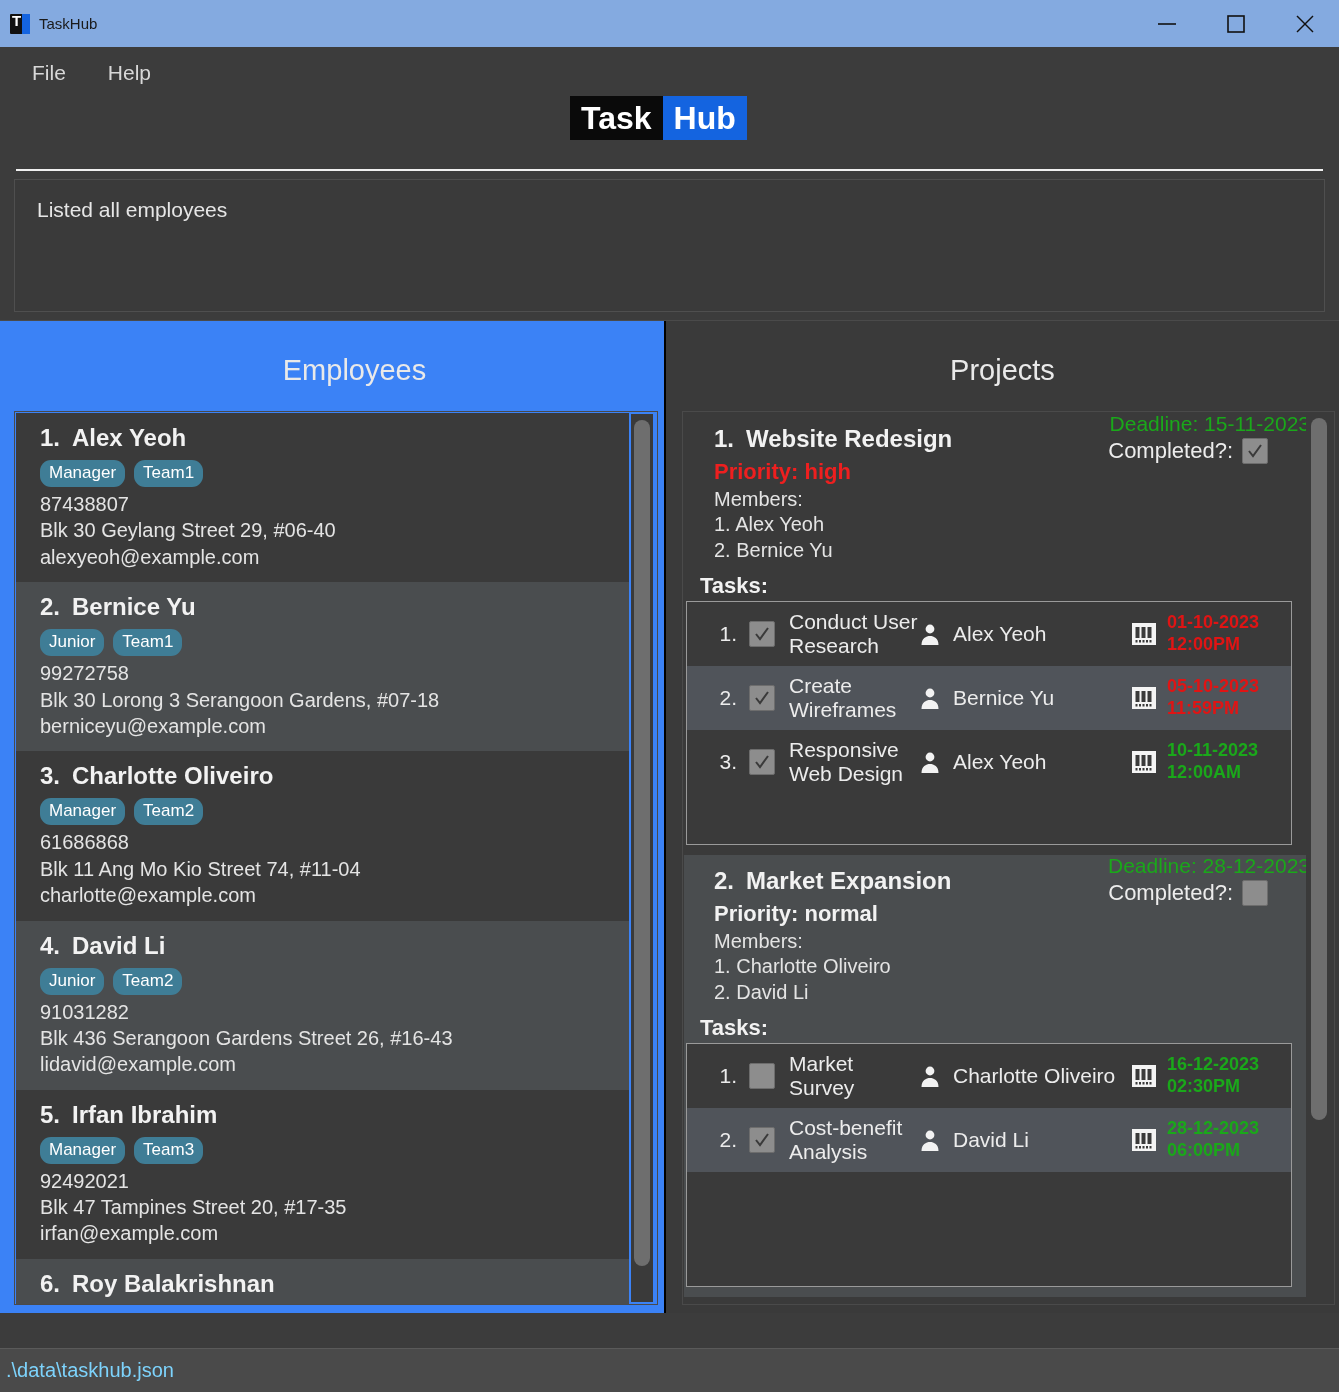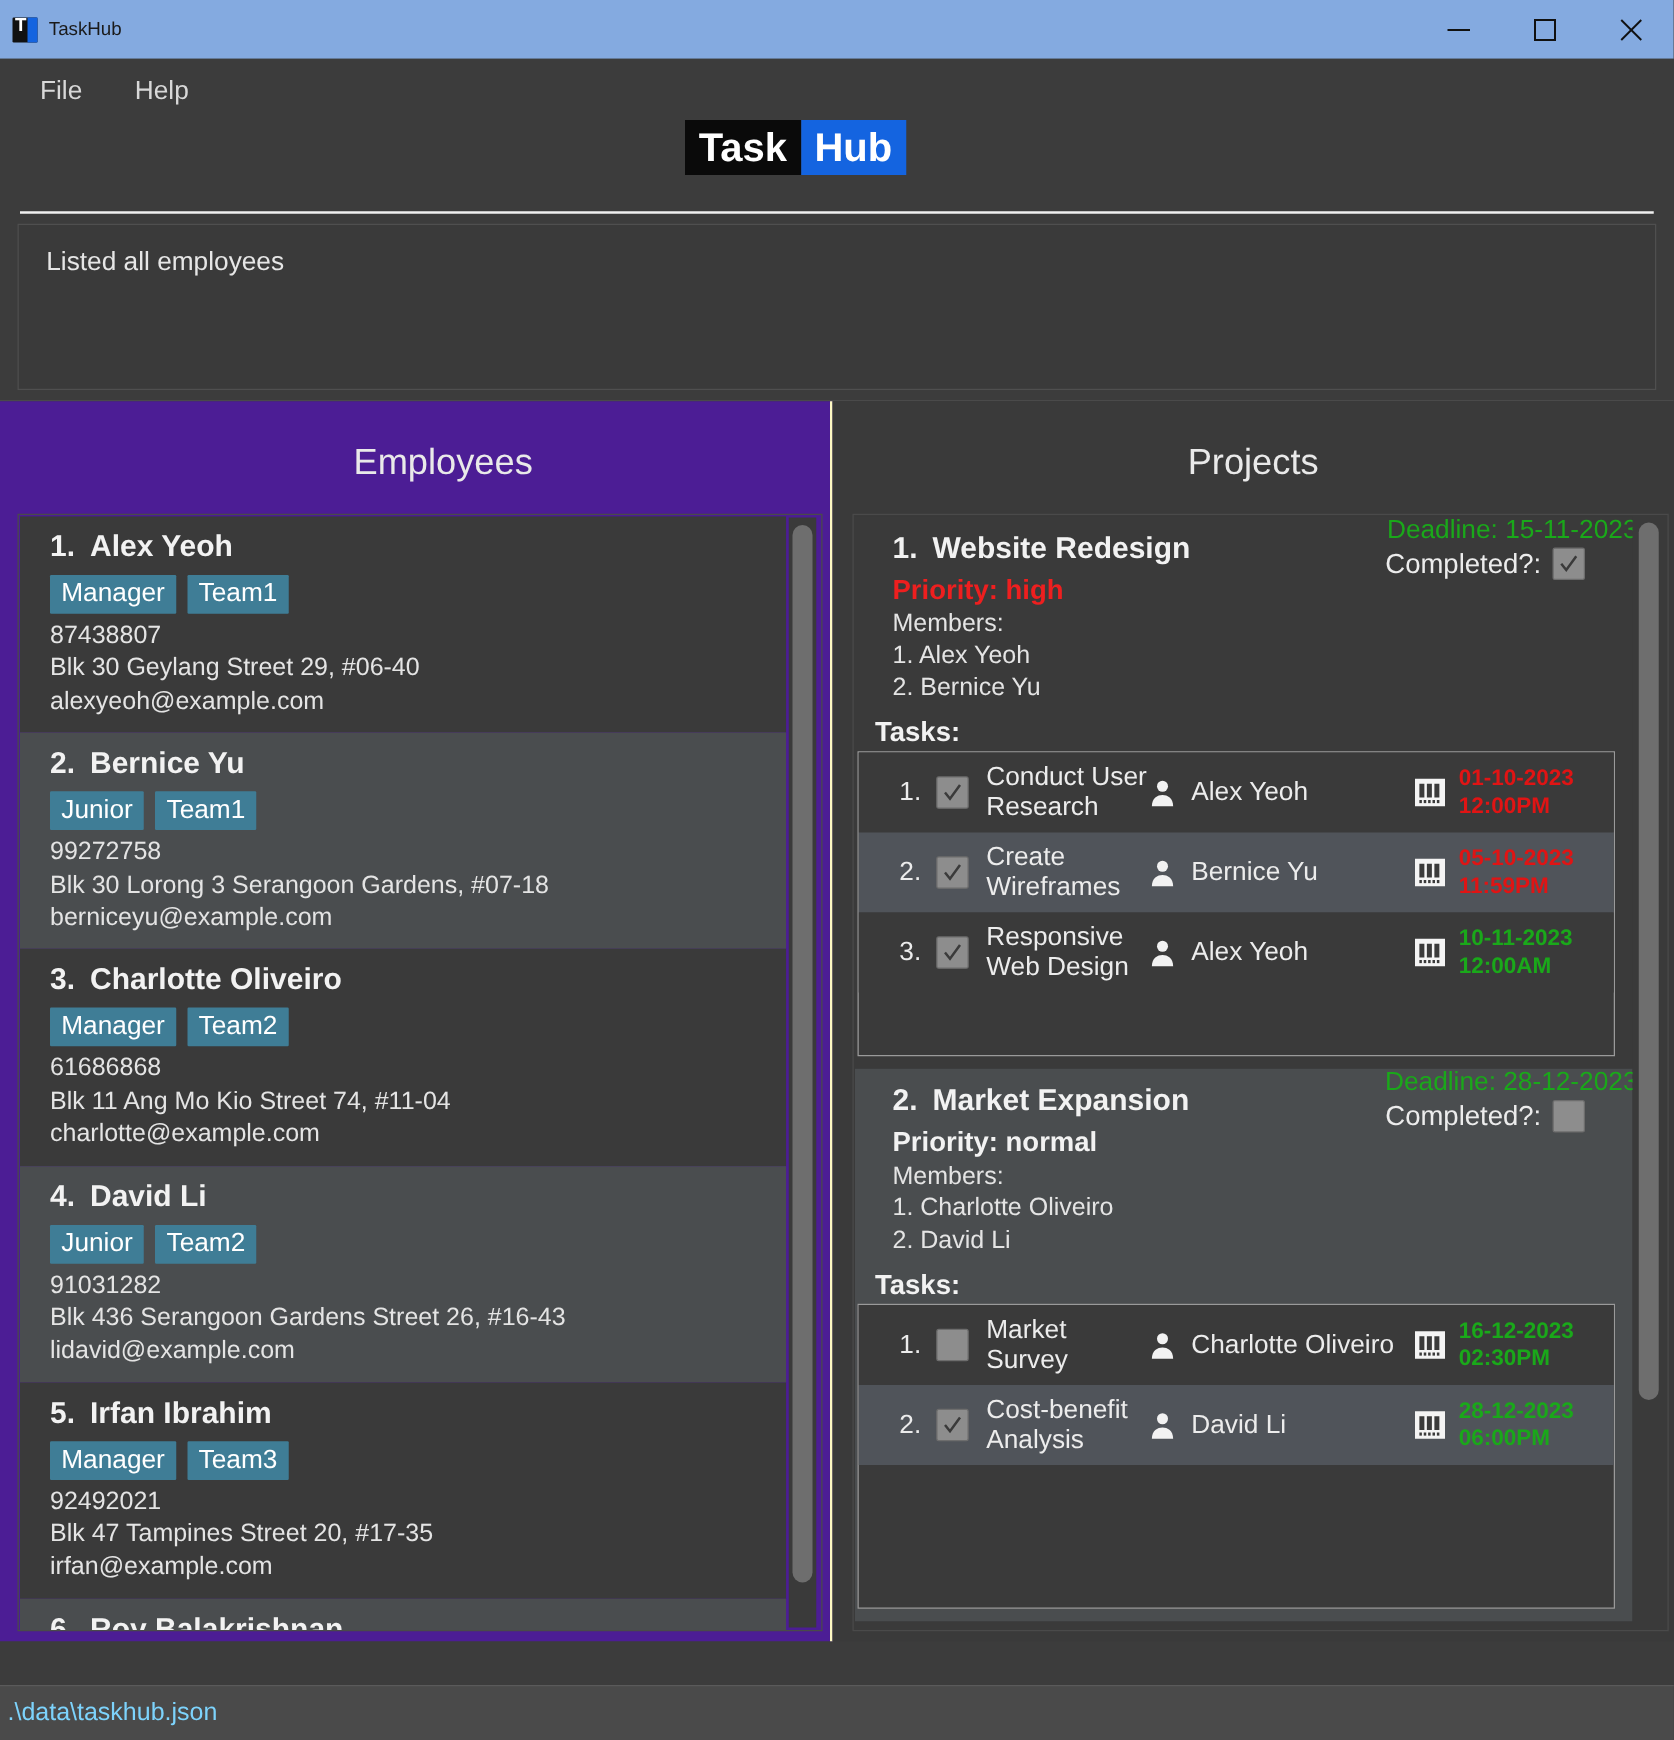--- a/index.html
+++ b/index.html
@@ -43,21 +43,21 @@
     height: 51px; background: #3c3c3c;
     display: flex; align-items: center;
     position: relative;
   }
   .menu-item {
     font-size: 21px; color: #d8d8d8; padding: 4px 16px;
     margin-left: 10px;
   }
   .menu-item:first-child { margin-left: 16px; }
   .brand {
-    position: absolute; left: 548px; top: 49px;
+    position: absolute; left: 570px; top: 49px;
     display: flex; height: 44px; align-items: stretch;
   }
   .brand-a {
     background: #0a0a0a; color: #ffffff; font-size: 32px; font-weight: bold;
     padding: 0 11px; display: flex; align-items: center; line-height: 1;
   }
   .brand-b {
     background: #1464e0; color: #ffffff; font-size: 32px; font-weight: bold;
     padding: 0 11px; display: flex; align-items: center; line-height: 1;
   }
@@ -81,21 +81,21 @@
     height: 133px; background: #3a3a3a; border: 1px solid #4f4f4f;
     padding: 18px 22px; color: #e6e6e6; font-size: 21px;
   }
 
   
   .main {
     display: flex; height: 993px;
     margin-top: 8px;
     border-top: 1px solid #4a4a4a;
   }
-  .pane-left { width: 666px; background: #4c1d95; border-right: 2px solid #fef9c3; position: relative; padding-left: 45px; }
+  .pane-left { width: 666px; background: #3b82f6; border-right: 2px solid #000000; position: relative; padding-left: 45px; }
   .pane-right { flex: 1; background: #3a3a3a; position: relative; }
 
   .pane-title {
     text-align: center; color: #e9e9e9;
     font-size: 29px; padding-top: 33px; padding-bottom: 21px;
   }
 
   
   .listregion {
     position: absolute; left: 14px; right: 6px;
@@ -122,22 +122,22 @@
     background: #3a3a3a;
   }
   .emp.alt { background: #4a4d4f; }
   .emp-name {
     font-size: 24px; font-weight: bold; color: #f2f2f2;
     margin-bottom: 8px;
   }
   .emp-name .idx { display: inline-block; min-width: 32px; }
   .emp-tags { display: flex; gap: 9px; margin-bottom: 4px; }
   .tag {
-    background: #3f7d96; color: #ffffff; font-size: 21px;
-    padding: 3px 9px 4px 9px; border-radius: 1px;
+    background: #3f7d96; color: #ffffff; font-size: 17px;
+    padding: 3px 9px 4px 9px; border-radius: 11px;
   }
   .emp-line { font-size: 20px; color: #e4e4e4; line-height: 1.32; }
 
   
   .proj {
     background: #3a3a3a; padding: 12px 0 10px 0;
     position: relative;
   }
   .proj.alt { background: #4a4d4f; }
   .proj-head { position: relative; padding-left: 30px; padding-right: 10px; }

